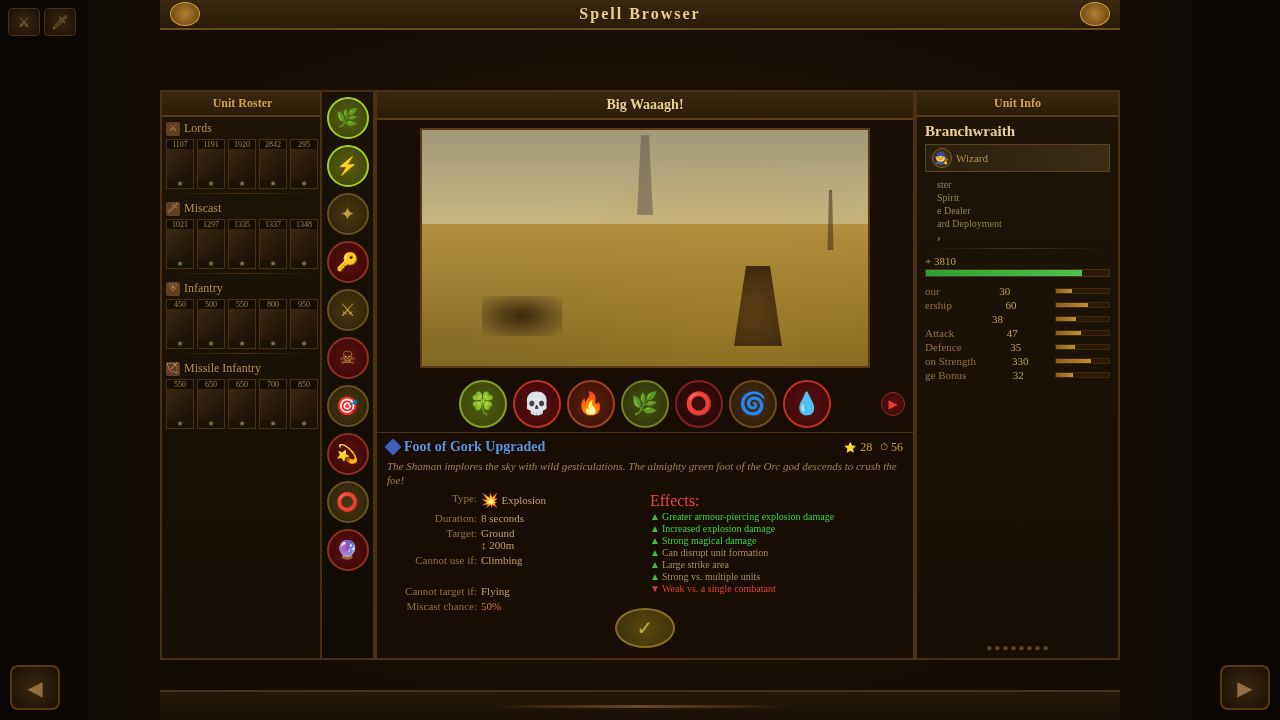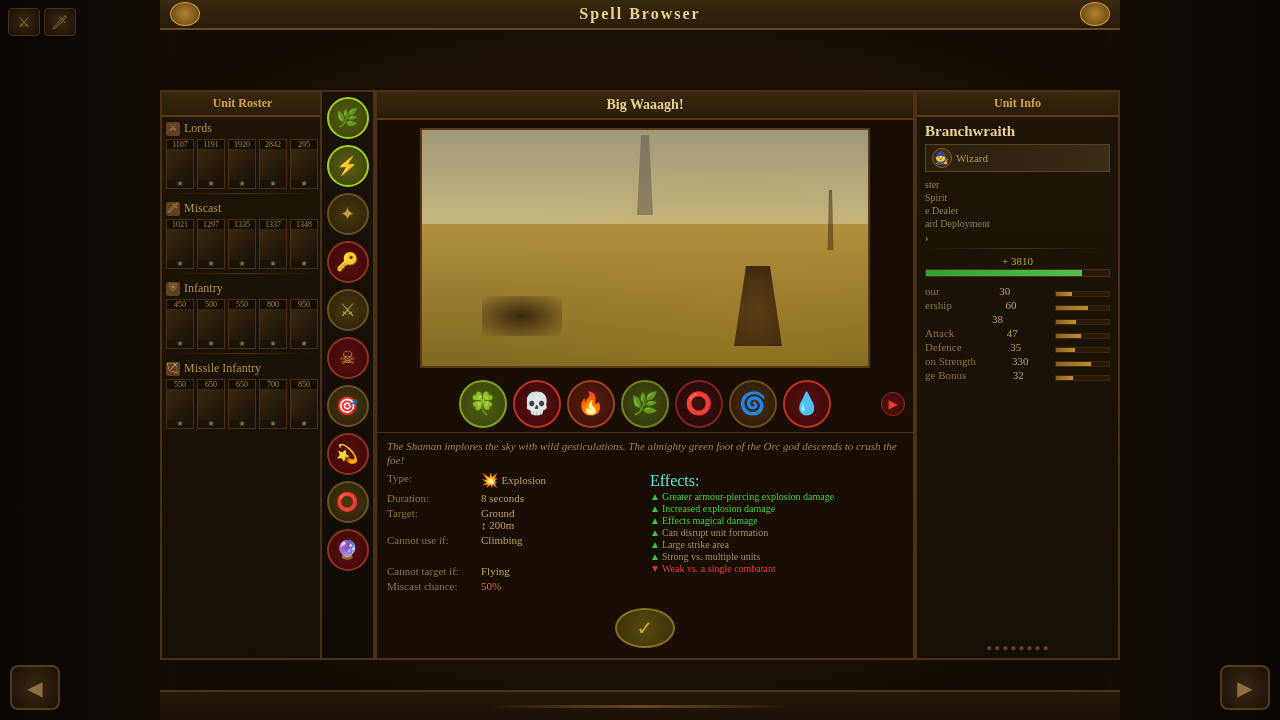--- a/index.html
+++ b/index.html
@@ -310,26 +310,27 @@
       margin-bottom: 4px;
       line-height: 1.3;
     }
     .spell-stat-row {
       display: flex;
       gap: 4px;
     }
     .spell-stat-label {
       color: #907040;
       width: 90px;
+      text-align: right;
     }
     .spell-stat-value {
       color: #c0a060;
     }
     .spell-effects-label {
-      color: #5eead4;
+      color: #ef4444;
     }
     .spell-effect-item {
       display: flex;
       align-items: flex-start;
       gap: 2px;
       margin: 1px 0;
       font-size: 10px;
     }
     .effect-up { color: #40c040; }
     .effect-down { color: #c04040; }
@@ -393,53 +394,53 @@
       width: 20px; height: 20px;
       border-radius: 50%;
       background: radial-gradient(circle, #5a4010 0%, #2a2008 100%);
       border: 1px solid #8a6020;
       display: flex;
       align-items: center;
       justify-content: center;
       font-size: 12px;
     }
     .unit-traits {
-      padding: 2px 8px;
+      padding: 2px 20px;
       font-size: 10px;
       color: #907840;
     }
     .unit-trait-item {
       padding: 1px 0;
       color: #908050;
     }
     .unit-hp-bar {
       margin: 6px 8px 4px;
     }
     .unit-hp-value {
       font-size: 11px;
       color: #c0a040;
-      text-align: center;
+      text-align: left;
       margin-bottom: 2px;
     }
     .hp-bar-container {
       width: 100%;
       height: 8px;
       background: #2a1808;
       border: 1px solid #4a3010;
     }
     .hp-bar-fill {
       height: 100%;
       background: linear-gradient(to right, #30a030, #50c050);
     }
     .unit-stats-list {
       padding: 2px 8px;
     }
     .unit-stat-row {
       display: flex;
-      align-items: flex-end;
+      align-items: center;
       justify-content: space-between;
       margin: 2px 0;
     }
     .unit-stat-name {
       font-size: 11px;
       color: #907040;
     }
     .unit-stat-val {
       font-size: 11px;
       color: #c0a060;
@@ -718,20 +719,36 @@
     <div class="spell-selector-icon" style="background:radial-gradient(circle,#5a2010 0%,#3a1008 100%);border-color:#a04020">🔥</div>
     <div class="spell-selector-icon" style="background:radial-gradient(circle,#4a5010 0%,#2a3008 100%);border-color:#708020">🌿</div>
     <div class="spell-selector-icon" style="background:radial-gradient(circle,#401010 0%,#200808 100%);border-color:#802020">⭕</div>
     <div class="spell-selector-icon">🌀</div>
     <div class="spell-selector-icon" style="background:radial-gradient(circle,#5a1010 0%,#3a0808 100%);border-color:#c03020">💧</div>
     <div class="spell-right-btn">▶</div>
   </div>
 
   <div class="spell-info-section">
 
+    <div class="spell-name-bar">
+      <div style="display:flex;align-items:center">
+        <span class="spell-diamond"></span>
+        <span class="spell-name">Foot of Gork Upgraded</span>
+      </div>
+      <div class="spell-costs">
+        <div class="spell-cost-item">
+          <span class="spell-cost-icon">⭐</span>
+          <span>28</span>
+        </div>
+        <div class="spell-cost-item">
+          <span class="spell-cost-icon">⏱</span>
+          <span>56</span>
+        </div>
+      </div>
+    </div>
 
     <div class="spell-description">The Shaman implores the sky with wild gesticulations. The almighty green foot of the Orc god descends to crush the foe!</div>
 
     <div style="display:flex;gap:10px">
 
       <div style="flex:1;font-size:11px">
         <div class="spell-stat-row">
           <span class="spell-stat-label">Type:</span>
           <span style="color:#c0a060;display:flex;align-items:center;gap:3px">
             <span style="font-size:14px">💥</span>
@@ -768,21 +785,21 @@
         <div class="spell-effect-item">
           <span class="effect-up">▲</span>
           <span class="effect-text-green">Greater armour-piercing explosion damage</span>
         </div>
         <div class="spell-effect-item">
           <span class="effect-up">▲</span>
           <span class="effect-text-green">Increased explosion damage</span>
         </div>
         <div class="spell-effect-item">
           <span class="effect-up">▲</span>
-          <span class="effect-text-green">Effects magical damage</span>
+          <span class="effect-text-green">Strong magical damage</span>
         </div>
         <div class="spell-effect-item">
           <span class="effect-up">▲</span>
           <span class="effect-text-normal">Can disrupt unit formation</span>
         </div>
         <div class="spell-effect-item">
           <span class="effect-up">▲</span>
           <span class="effect-text-normal">Large strike area</span>
         </div>
         <div class="spell-effect-item">

